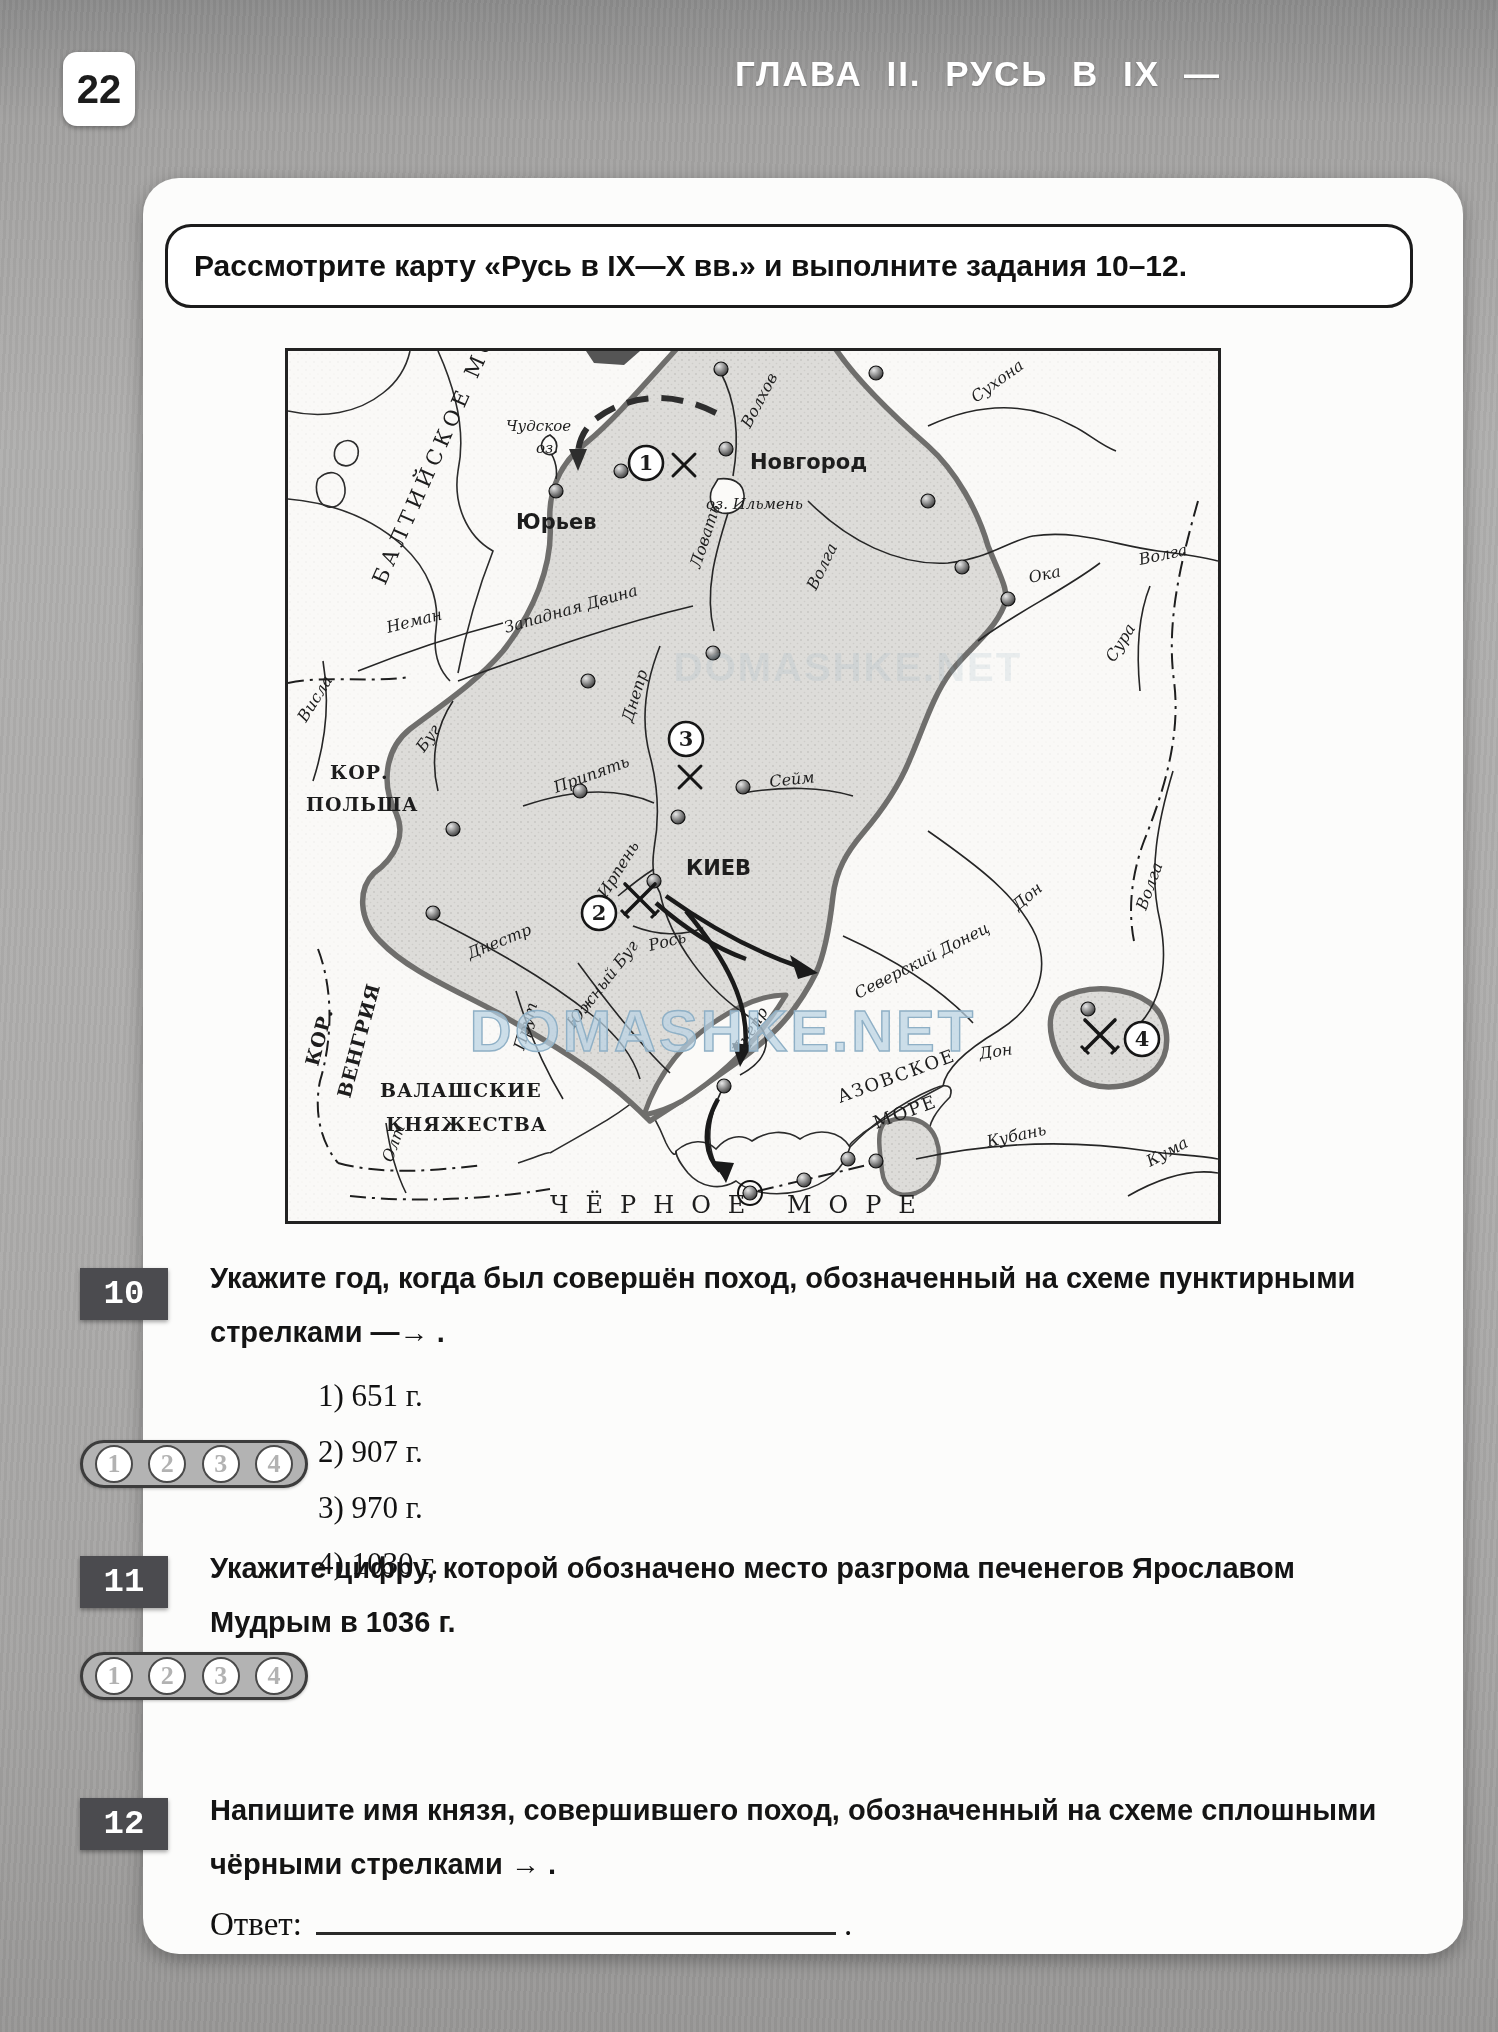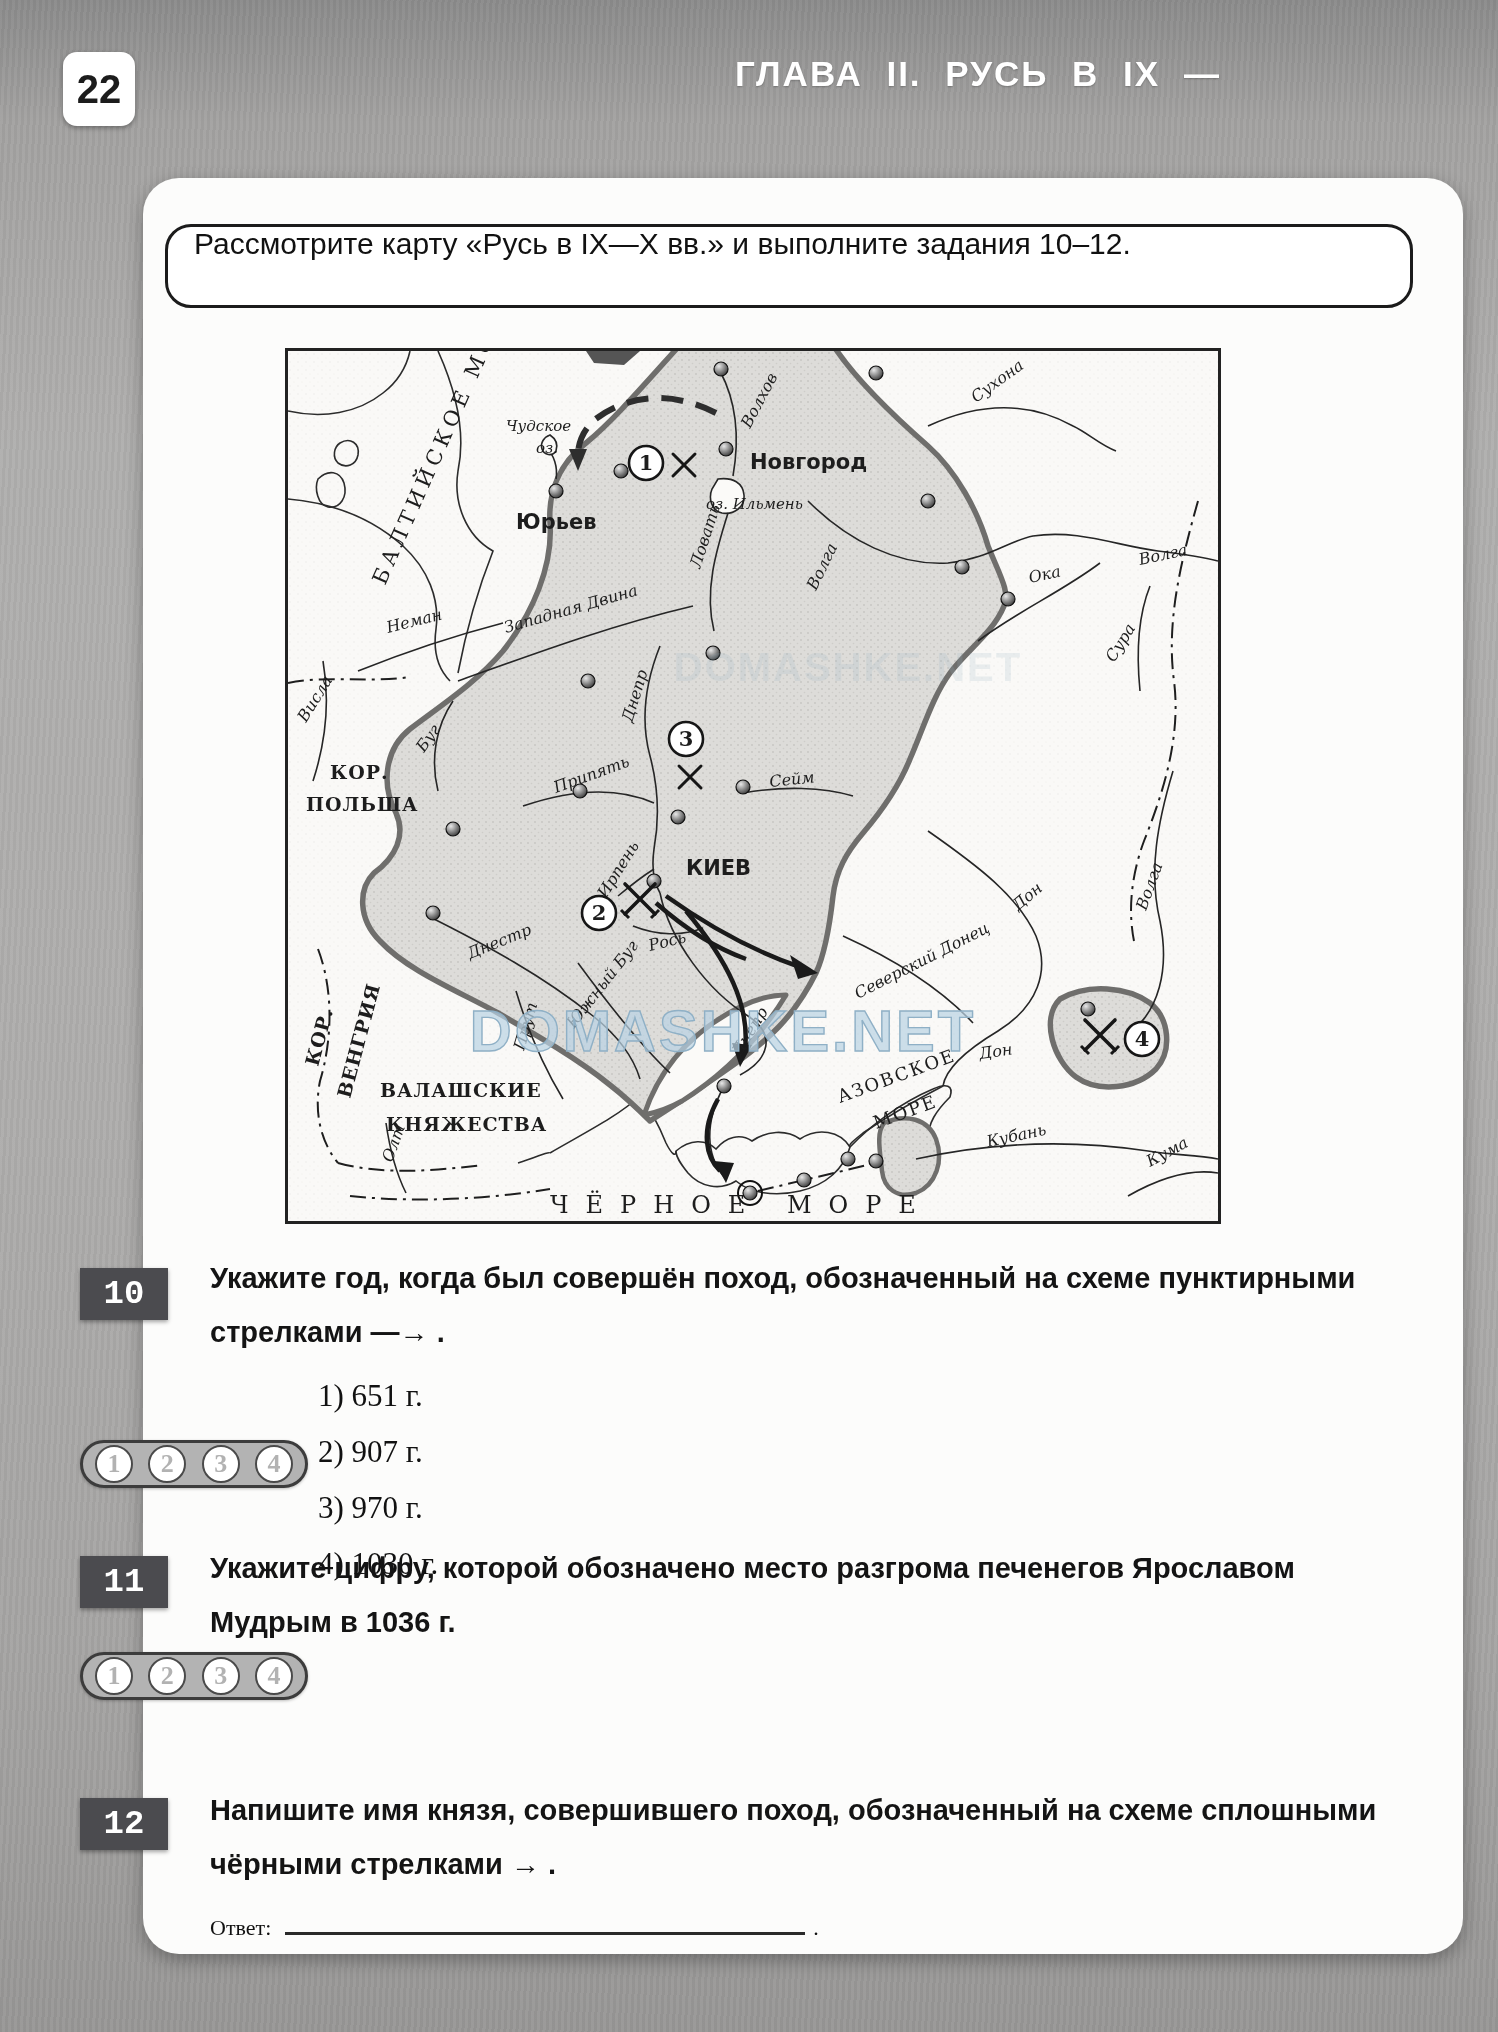--- a/index.html
+++ b/index.html
@@ -13,22 +13,22 @@
     border-radius:14px;display:flex;align-items:center;justify-content:center;
     font-weight:bold;font-size:40px;color:#1c1c1c;box-shadow:0 2px 5px rgba(0,0,0,.35);z-index:3;}
   .chapter{position:absolute;right:70px;top:48px;width:900px;text-align:center;color:#fff;
     font-weight:bold;font-size:35px;line-height:1.5;letter-spacing:2px;word-spacing:12px;z-index:3;
     text-shadow:0 1px 2px rgba(0,0,0,.25);}
   
   .card{position:absolute;left:143px;top:178px;width:1320px;height:1776px;background:#fcfcfb;
     border-radius:36px;box-shadow:0 6px 18px rgba(0,0,0,.30);z-index:1;}
   
   .instruction{position:absolute;left:165px;top:224px;width:1248px;height:84px;background:#fff;
-    border:3px solid #1b1b1b;border-radius:26px;display:flex;align-items:flex-start;z-index:4;
-    font-weight:normal;font-size:30px;color:#111;padding-left:26px;box-sizing:border-box;}
+    border:3px solid #1b1b1b;border-radius:26px;display:flex;align-items:center;z-index:4;
+    font-weight:bold;font-size:30px;color:#111;padding-left:26px;box-sizing:border-box;}
   
   .map{position:absolute;left:285px;top:348px;width:930px;height:870px;background:#fbfaf8;
     border:3px solid #222;box-sizing:content-box;z-index:4;}
   .map svg{display:block;width:930px;height:870px;}
   
   text{font-family:"DejaVu Serif",serif;fill:#1d1d1d;}
   .river{font-style:italic;font-size:16px;}
   .lake{font-style:italic;font-size:15px;}
   .city{font-family:"DejaVu Sans",sans-serif;font-weight:bold;font-size:21px;}
   .region{font-weight:bold;font-size:19px;letter-spacing:1px;}
@@ -46,21 +46,21 @@
     box-shadow:0 2px 4px rgba(0,0,0,.35);font-family:Liberation Mono, monospace;}
   .task-line{position:absolute;left:210px;width:1190px;font-weight:bold;font-size:29px;color:#141414;z-index:5;}
   .option{position:absolute;left:318px;font-family:"Liberation Serif",serif;font-size:31px;color:#111;z-index:5;}
   .pill{position:absolute;left:80px;width:228px;height:48px;background:#b3b3b3;border:3px solid #3c3c3c;
     border-radius:26px;display:flex;align-items:center;justify-content:space-between;
     padding:0 12px;box-sizing:border-box;z-index:5;box-shadow:0 1px 3px rgba(0,0,0,.25);}
   .bubble{width:38px;height:38px;border-radius:50%;background:#fff;border:2.5px solid #4a4a4a;
     display:flex;align-items:center;justify-content:center;font-family:"Liberation Serif",serif;
     font-weight:bold;font-size:26px;color:#b2b2b2;box-sizing:border-box;cursor:pointer;}
   .answer-row{position:absolute;left:210px;top:1898px;z-index:5;font-family:"Liberation Serif",serif;
-    font-size:22px;color:#111;display:flex;align-items:baseline;}
+    font-size:33px;color:#111;display:flex;align-items:baseline;}
   .answer-line{display:inline-block;width:520px;border-bottom:3px solid #2a2a2a;height:34px;margin-left:14px;}
   .answer-dot{margin-left:8px;}
 </style>
 </head>
 <body>
 
 <div id="page">
 
   <div class="pagenum">22</div>
   <div class="chapter">

